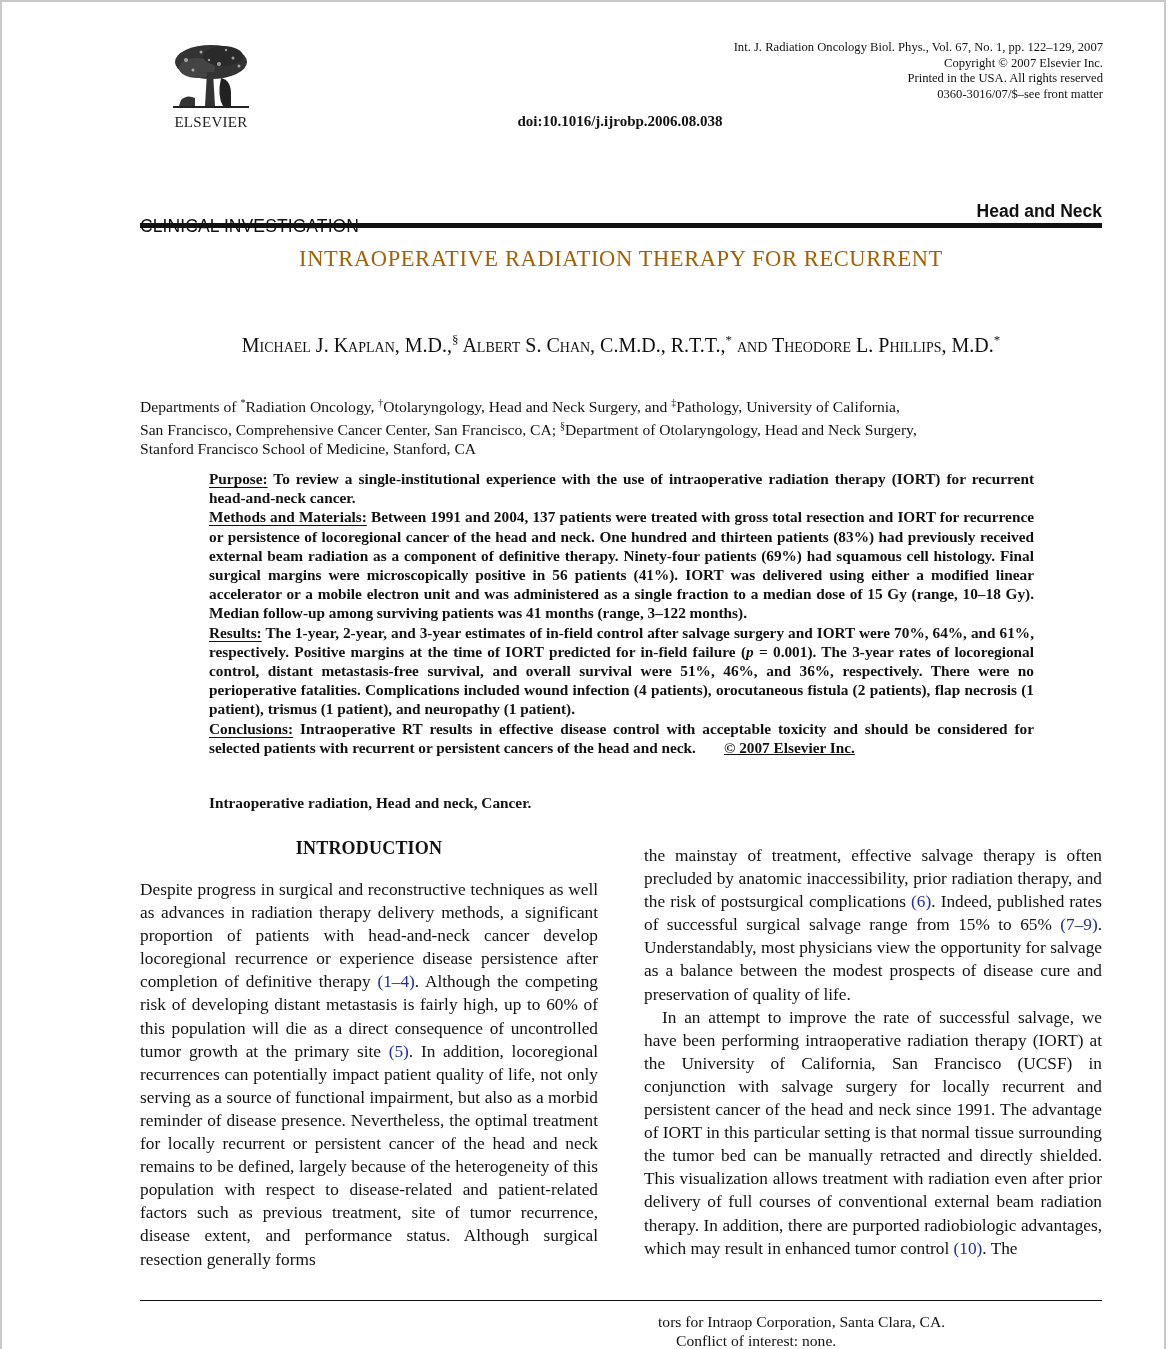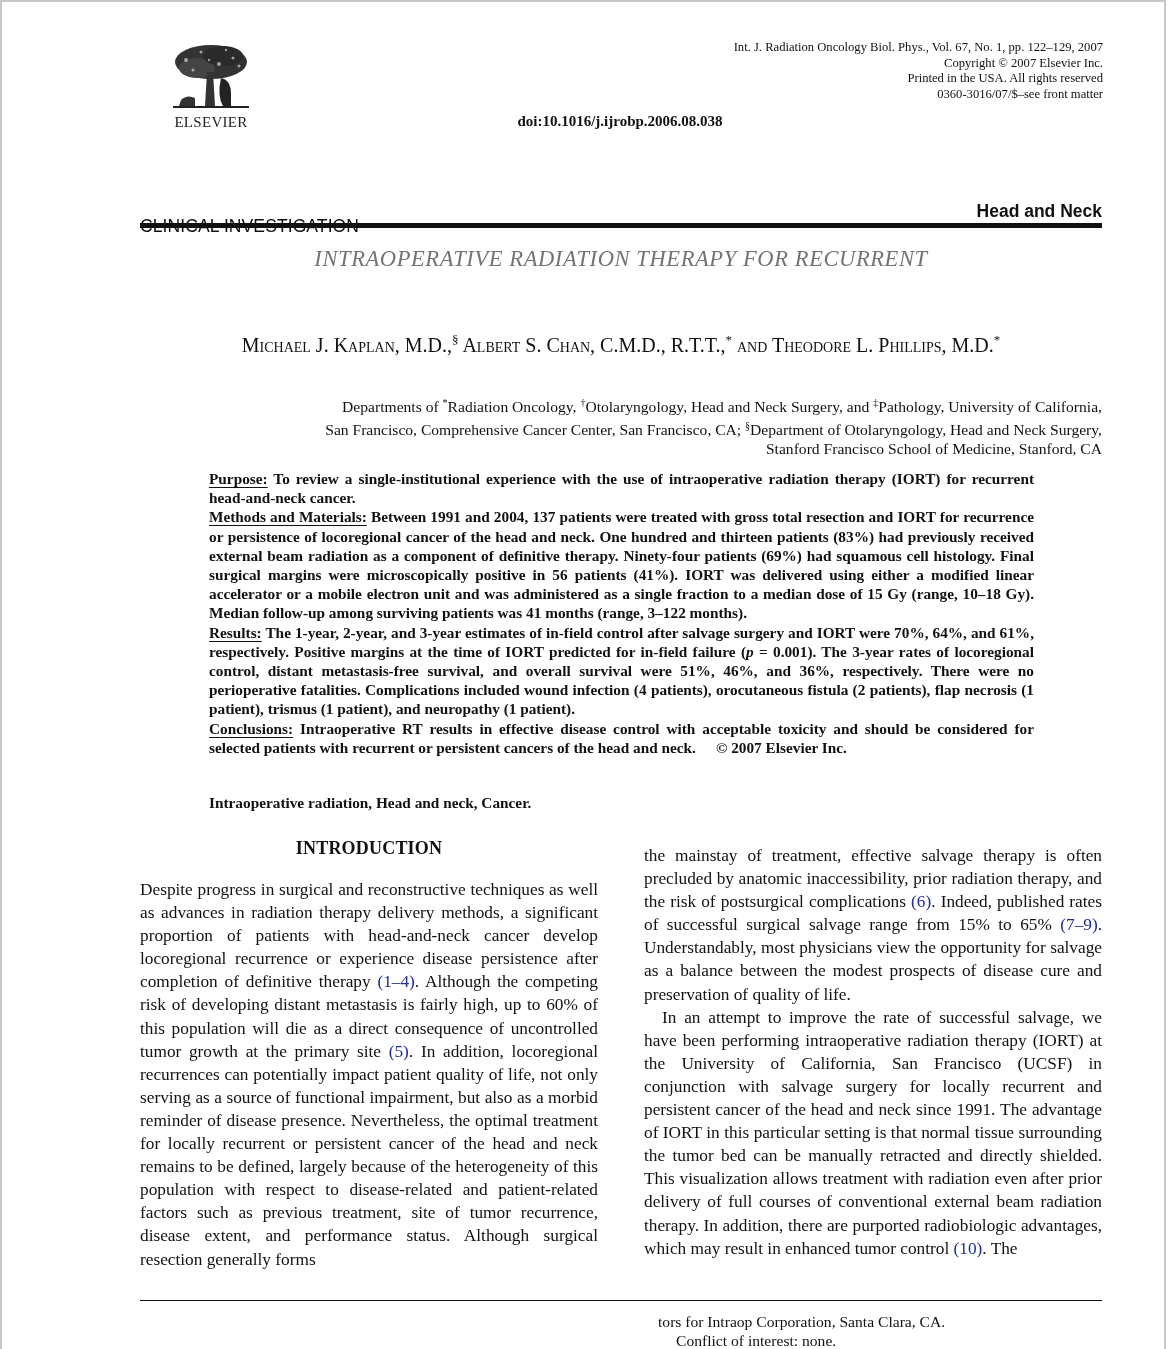--- a/index.html
+++ b/index.html
@@ -36,46 +36,46 @@
   }
   .section-right {
     position: absolute; right: 0; top: 0; font-family: "Liberation Sans", "DejaVu Sans", sans-serif;
     font-weight: bold; font-size: 17.5px;
   }
   .section-rule { left: 140px; top: 223px; width: 962px; height: 5px; background: #111; }
 
   
   .title {
     left: 140px; width: 962px; top: 245px; text-align: center;
-    font-size: 22.5px; line-height: 27px; letter-spacing: 0.6px; color: #737373; font-style: italic;
+    font-size: 22.5px; line-height: 27px; letter-spacing: 0.6px; color: #a16207;
   }
   .title div { white-space: nowrap; }
 
   
   .authors {
     left: 140px; width: 962px; top: 326px; text-align: center; font-size: 20px; line-height: 27px;
     font-variant: small-caps; color: #111;
   }
   .authors sup { font-size: 13px; font-variant: normal; }
 
   
   .affil {
-    left: 140px; width: 962px; top: 393px; text-align: right; font-size: 15.6px; line-height: 19px; color: #111;
+    left: 140px; width: 962px; top: 393px; text-align: left; font-size: 15.6px; line-height: 19px; color: #111;
   }
   .affil sup { font-size: 10px; }
 
   
   .abstract {
     left: 209px; width: 825px; top: 469px; font-size: 15.3px; line-height: 19.2px; font-weight: bold;
     text-align: justify; color: #111;
   }
   .abstract p { margin: 0; }
   .abstract .lbl { text-decoration: underline; text-underline-offset: 3px; }
   .abstract .pval { font-style: italic; }
-  .copyright-inline { margin-left: 20px; }
+  .copyright-inline { margin-left: 28px; text-decoration: underline; }
   .keywords { left: 209px; top: 794px; font-size: 15.3px; font-weight: bold; color: #111; }
 
   
   .intro-heading {
     left: 140px; width: 458px; top: 838px; text-align: center; font-size: 18px; font-weight: bold; letter-spacing: 0.2px;
   }
   .col {
     font-size: 17.3px; line-height: 23.1px; text-align: justify; color: #111;
     hyphens: manual;
     margin-top: 7px;

